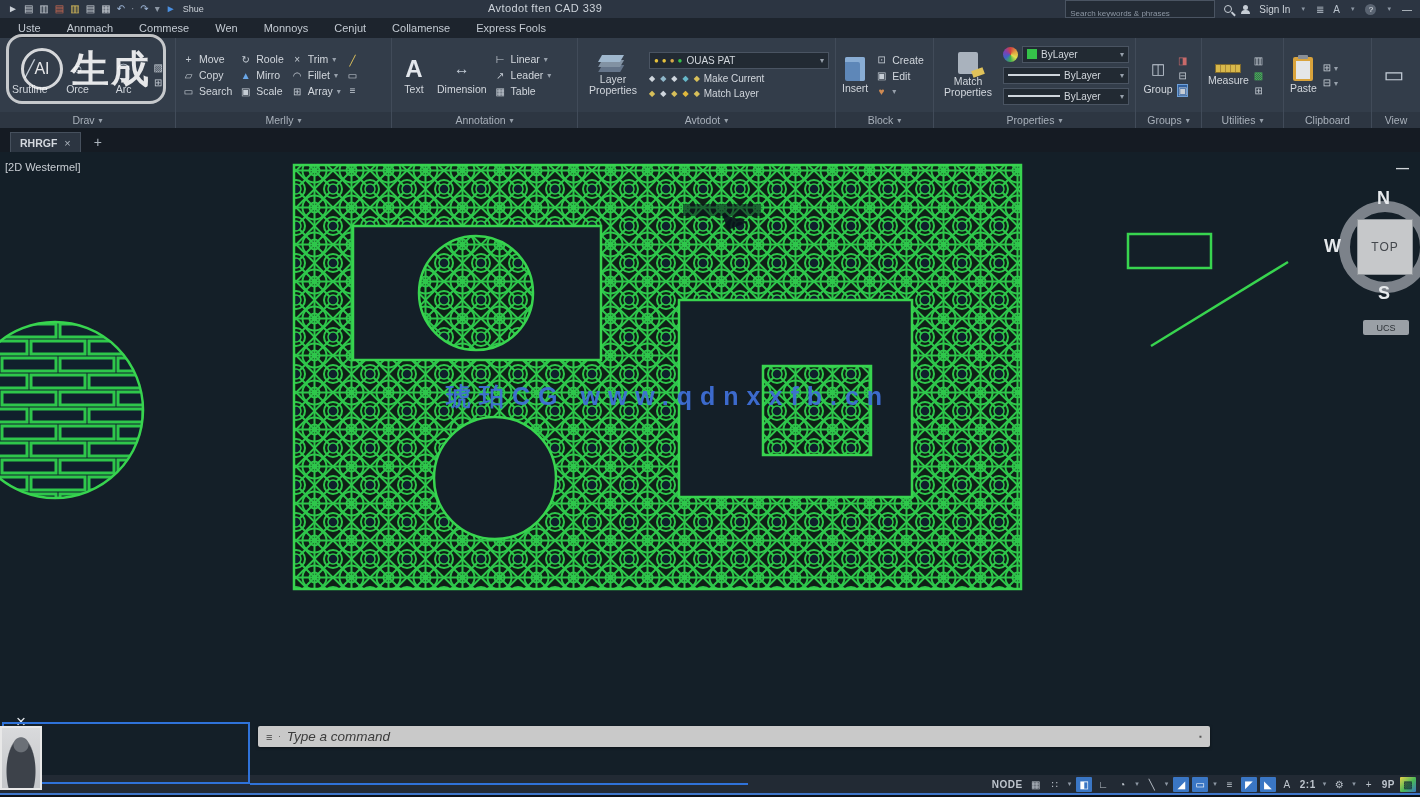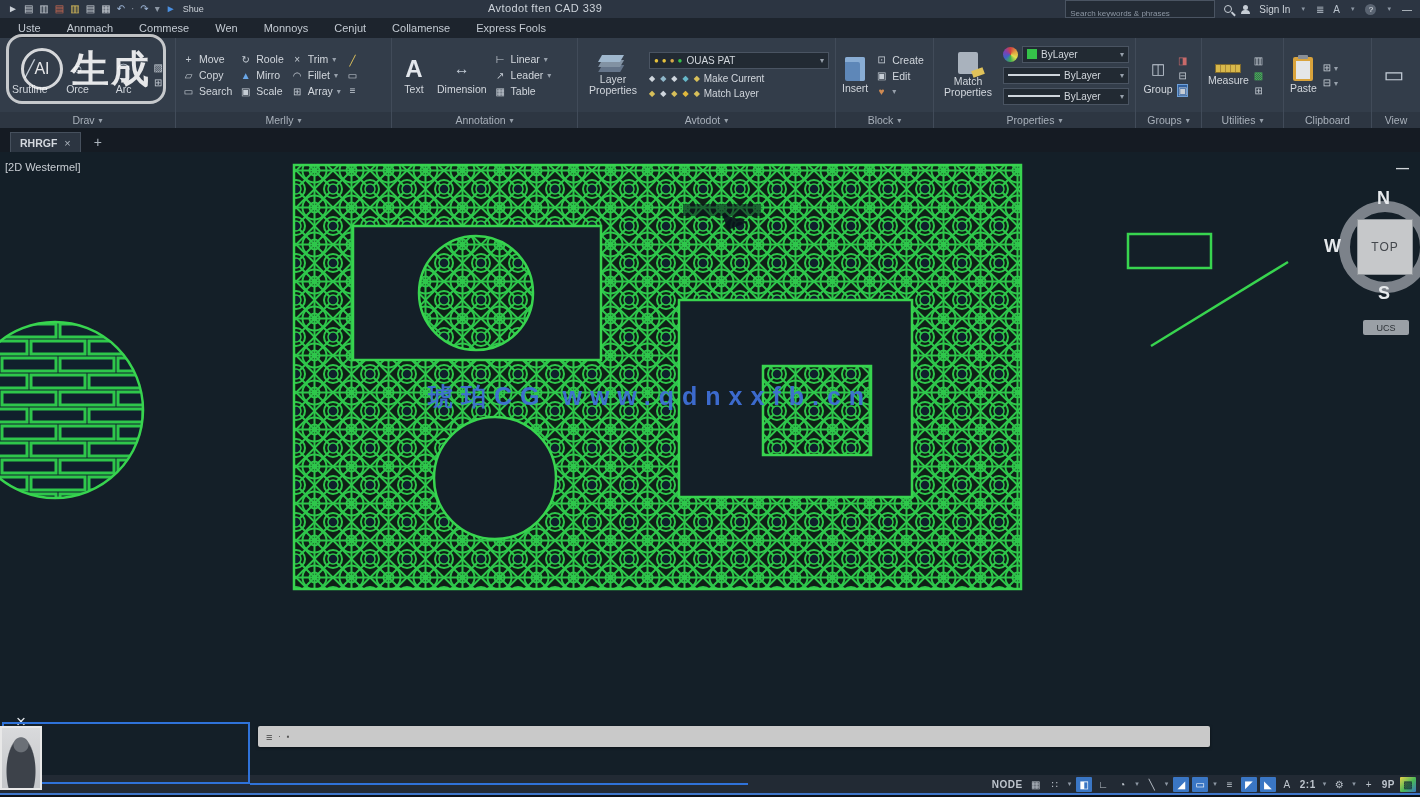--- a/index.html
+++ b/index.html
@@ -63,21 +63,21 @@
   
   .canvas { position:relative; height:623px; background:#141f28; overflow:hidden; }
   .canvas svg { position:absolute; left:0; top:0; }
   .vplabel { position:absolute; left:5px; top:9px; color:#c9ced4; font-size:11px; }
   .vpmin { position:absolute; left:1396px; top:8px; color:#d0d4d8; font-size:13px; font-weight:bold; }
   .vc-ring { position:absolute; left:1339px; top:49px; width:92px; height:92px; border-radius:50%; border:11px solid rgba(142,148,155,.85); }
   .vc-face { position:absolute; left:1357px; top:67px; width:56px; height:56px; background:#c6c8ca; border:1px solid #93989d; color:#44484d; font-size:12px; letter-spacing:1px; display:flex; align-items:center; justify-content:center; }
   .vc-letter { position:absolute; color:#e6e9ec; font-weight:bold; font-size:18px; }
   .vc-n { left:1377px; top:36px; } .vc-w { left:1324px; top:84px; } .vc-s { left:1378px; top:131px; }
   .ucs-pill { position:absolute; left:1363px; top:168px; width:46px; height:15px; background:#9aa0a6; border-radius:2px; color:#2c3136; font-size:9px; display:flex; align-items:center; justify-content:center; }
-  .center-mark { position:absolute; left:428px; top:228px; font-size:25px; font-weight:bold; color:#3f6fd6; letter-spacing:8px; opacity:.95; white-space:nowrap; }
+  .center-mark { position:absolute; left:446px; top:228px; font-size:25px; font-weight:bold; color:#3f6fd6; letter-spacing:8px; opacity:.95; white-space:nowrap; }
 
   
   .cmdbar { position:absolute; left:258px; top:574px; width:952px; height:21px; background:#c9c9c9; border-radius:2px; display:flex; align-items:center; padding:0 8px; gap:6px; box-shadow:0 1px 3px rgba(0,0,0,.5); }
   .cmd-ic { color:#3c3c3c; font-size:11px; }
   .cmd-text { color:#3c3c3c; font-size:13.5px; font-style:italic; flex:1; }
   .cmd-end { color:#555; font-size:8px; }
 
   
   .ai-badge { position:absolute; left:6px; top:34px; width:160px; height:70px; border:3px solid rgba(255,255,255,.72); border-radius:16px; display:flex; align-items:center; justify-content:center; gap:8px; z-index:50; pointer-events:none; }
   .ai-circ { width:42px; height:42px; border:3px solid rgba(255,255,255,.8); border-radius:50%; color:rgba(255,255,255,.88); font-size:16px; font-weight:normal; display:flex; align-items:center; justify-content:center;text-align:center; }
@@ -512,20 +512,21 @@
     <div class="vc-letter vc-n">N</div>
     <div class="vc-letter vc-w">W</div>
     <div class="vc-letter vc-s">S</div>
     <div class="ucs-pill">UCS</div>
 
     <div class="center-mark">琥珀CG www.qdnxxfb.cn</div>
 
     <div class="cmdbar">
       <span class="cmd-ic">≡</span>
       <span class="cmd-ic" style="font-size:7px">·</span>
+      <span class="cmd-text">Type a command</span>
       <span class="cmd-end">▪</span>
     </div>
   </div>
 
   <footer class="statusbar" id="status-icons">
       <span class="sb-it lab">NODE</span>
       <span class="sb-it">▦</span>
       <span class="sb-it">∷</span>
       <span class="sb-it small">▾</span>
       <span class="sb-it hl">◧</span>

